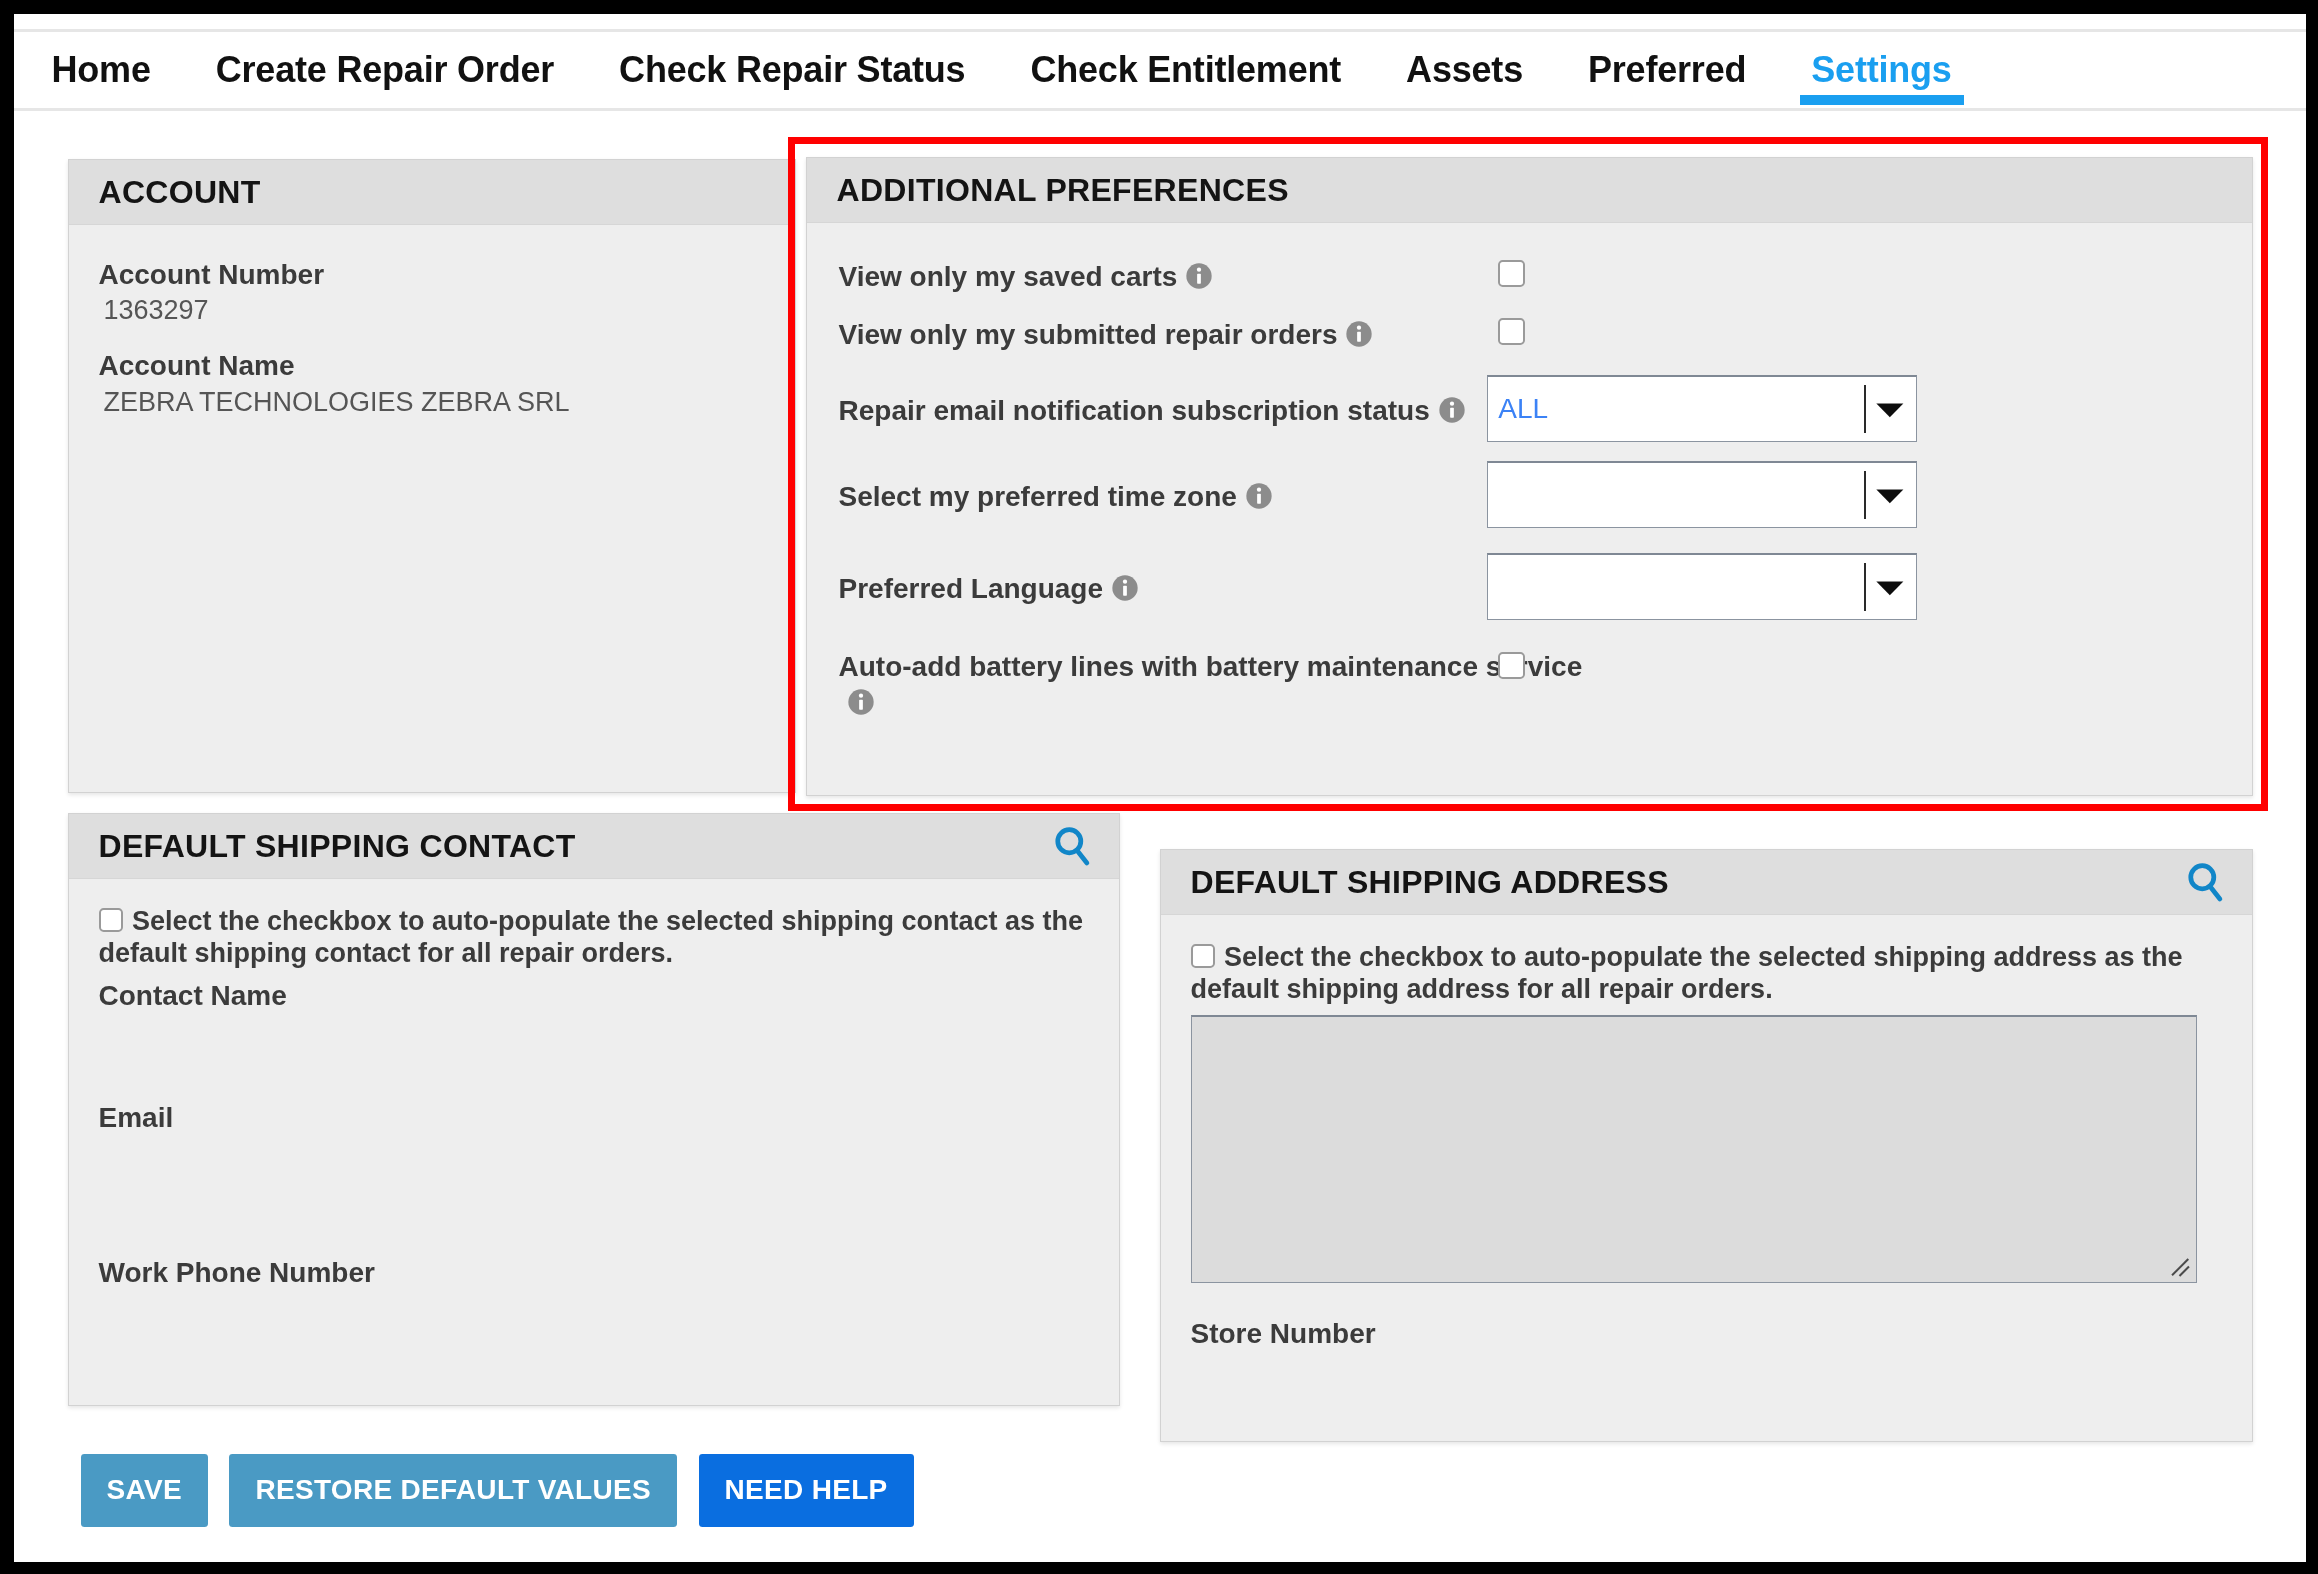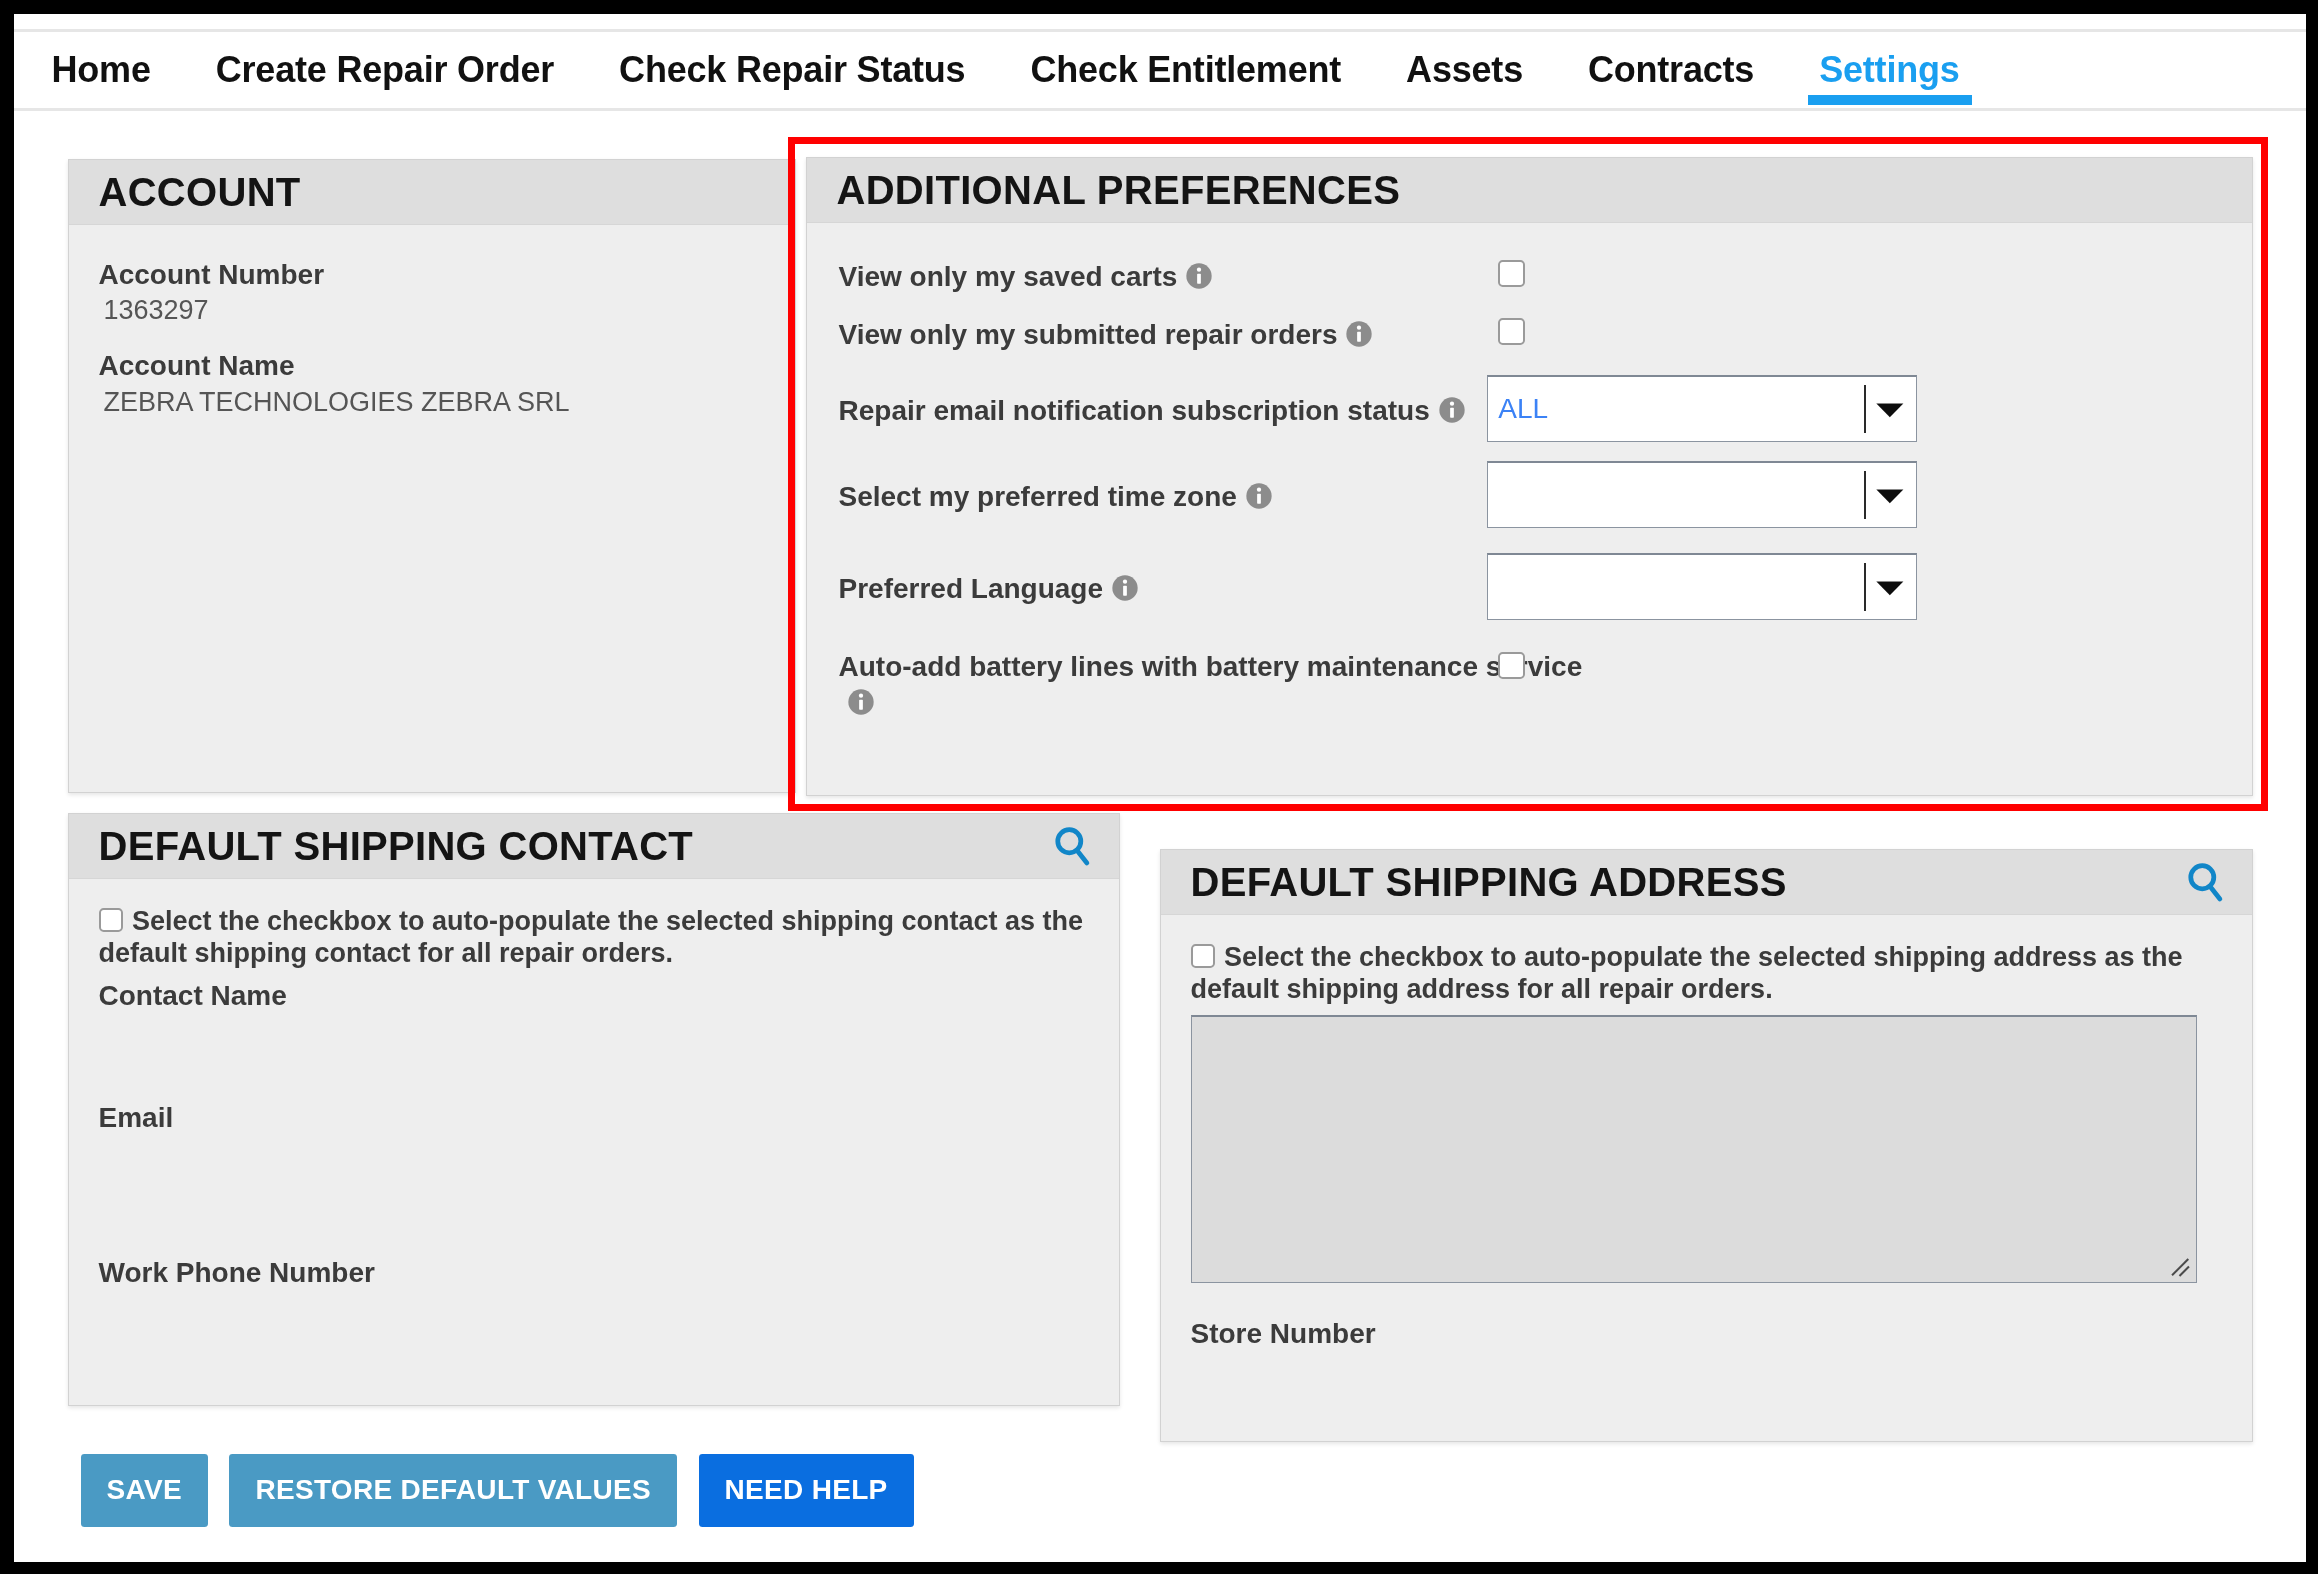--- a/index.html
+++ b/index.html
@@ -84,21 +84,21 @@
     height: 65px;
     background: #dedede;
     border-bottom: 1.3px solid #d6d6d6;
     box-sizing: border-box;
   }
   .panel-title {
     position: absolute;
     left: 30px;
     top: 50%;
     transform: translateY(-50%);
-    font-size: 40px;
+    font-size: 32px;
     font-weight: bold;
     color: #141414;
     letter-spacing: 0.3px;
     white-space: nowrap;
   }
   .panel-body {
     position: relative;
     background: #eeeeee;
   }
 
@@ -291,21 +291,21 @@
 <div id="frame">
   <div id="page">
 
     <div id="navbar">
       <div class="nav-list">
         <div class="nav-item">Home</div>
         <div class="nav-item">Create Repair Order</div>
         <div class="nav-item">Check Repair Status</div>
         <div class="nav-item">Check Entitlement</div>
         <div class="nav-item">Assets</div>
-        <div class="nav-item">Contracts</div>
+        <div class="nav-item">Preferred</div>
         <div class="nav-item active">Settings</div>
       </div>
     </div>
 
     <div class="panel" id="panel-account">
       <div class="panel-header">
         <div class="panel-title">ACCOUNT</div>
       </div>
       <div class="panel-body">
         <div class="field-label" style="position:absolute;left:30px;top:34px;">Account Number</div>

